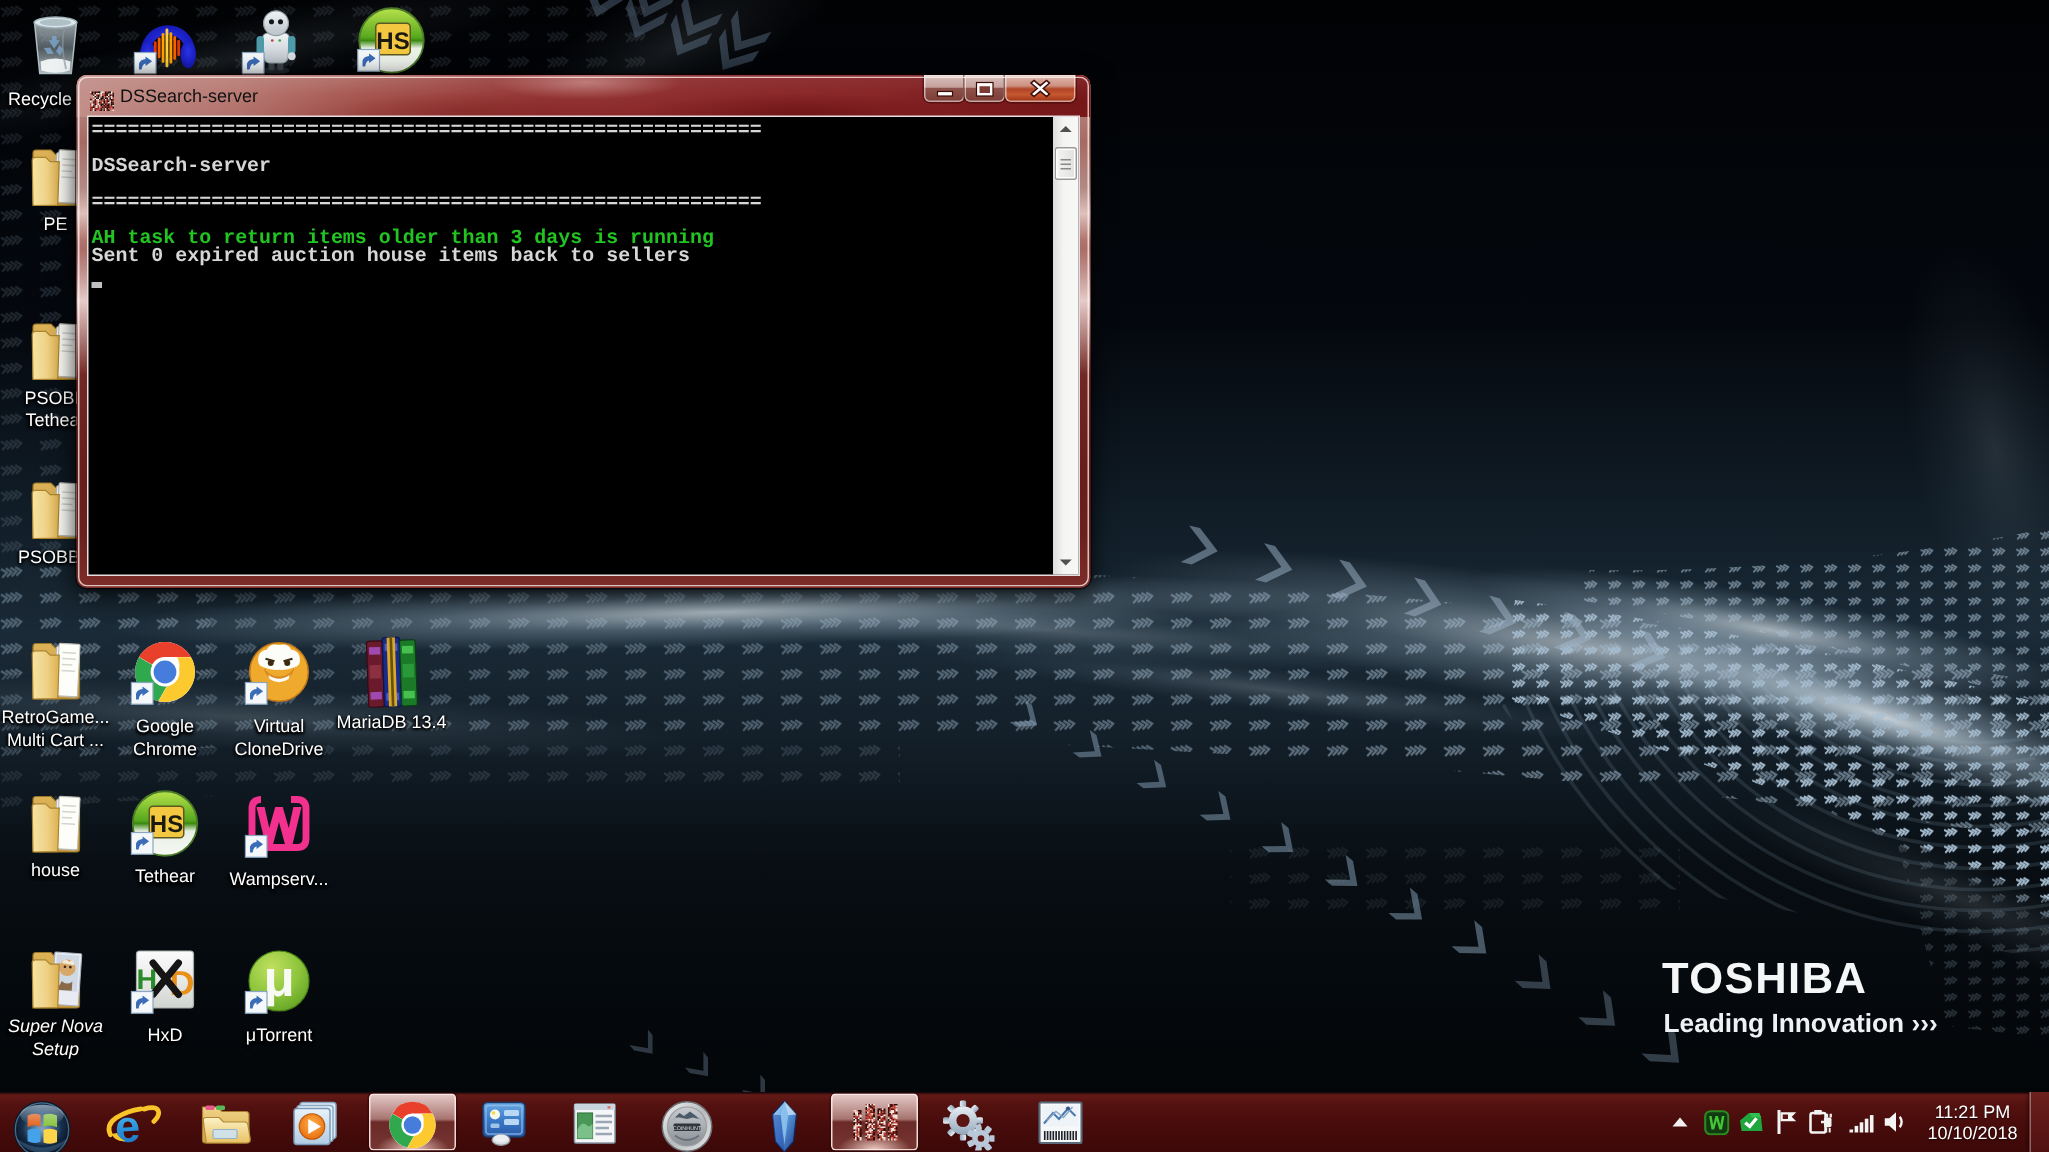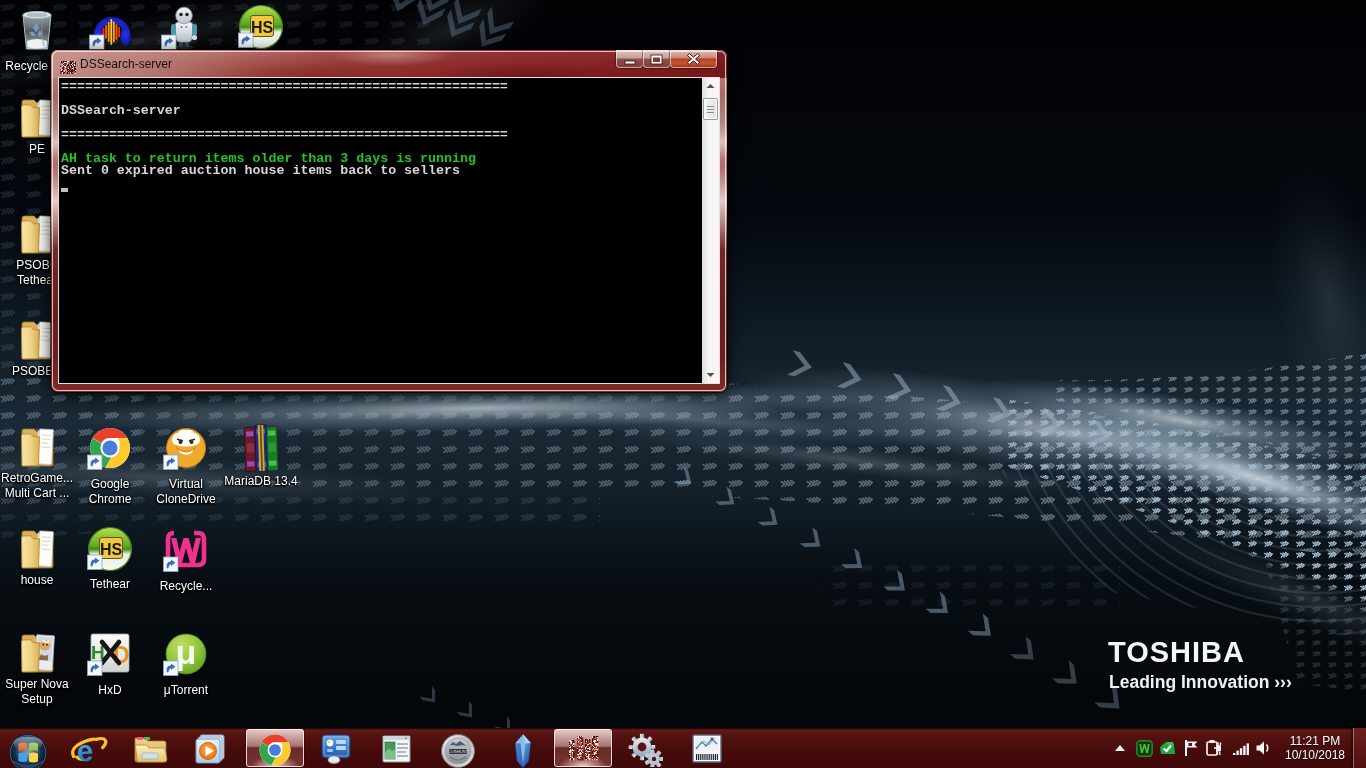--- a/index.html
+++ b/index.html
@@ -583,23 +583,23 @@
 </g>
 <path d="M7 10 L13 35 L18 35 L22 20 L26 35 L31 35 L37 10 L31.6 10 L28.5 24 L24.5 10 L19.5 10 L15.5 24 L12.4 10 Z" fill="#f2308e"></path>
 </svg>
       <svg width="46" height="44" viewBox="0 0 46 44" style="position:absolute;left:0;top:0;">
         <g transform="translate(0.5 29)">
 <rect x="0" y="0" width="14.5" height="14.5" fill="#f4f8fb" stroke="#8aa6c0" stroke-width="0.8"></rect>
 <path d="M3.19 11.31 L3.19 7.25 Q4.35 4.64 7.54 4.35 L7.54 2.61 L11.889999999999999 5.800000000000001 L7.54 8.99 L7.54 7.25 Q5.51 7.54 4.930000000000001 11.31 Z" fill="#3a6cb8"></path>
 </g>
       </svg>
     </div>
-<div class="dlbl">Recycle...</div>
-  </div>
-<div class="dico" style="left:0px;top:626px;">
+<div class="dlbl">Wampserv...</div>
+  </div>
+<div class="dico" style="left:0px;top:626px;font-style:italic;">
 <div style="position:relative;width:46px;height:44px;margin:0 auto;">
       <svg width="44" height="50" viewBox="0 0 44 50">
 <defs>
 <linearGradient id="fbx" x1="0" y1="0" x2="0" y2="1">
 <stop offset="0" stop-color="#dcb258"></stop>
             <stop offset="1" stop-color="#c89838"></stop>
           </linearGradient>
 <linearGradient id="ffx" x1="0" y1="0" x2="1" y2="0">
 <stop offset="0" stop-color="#f6e3a4"></stop>
             <stop offset="0.55" stop-color="#eed084"></stop>

